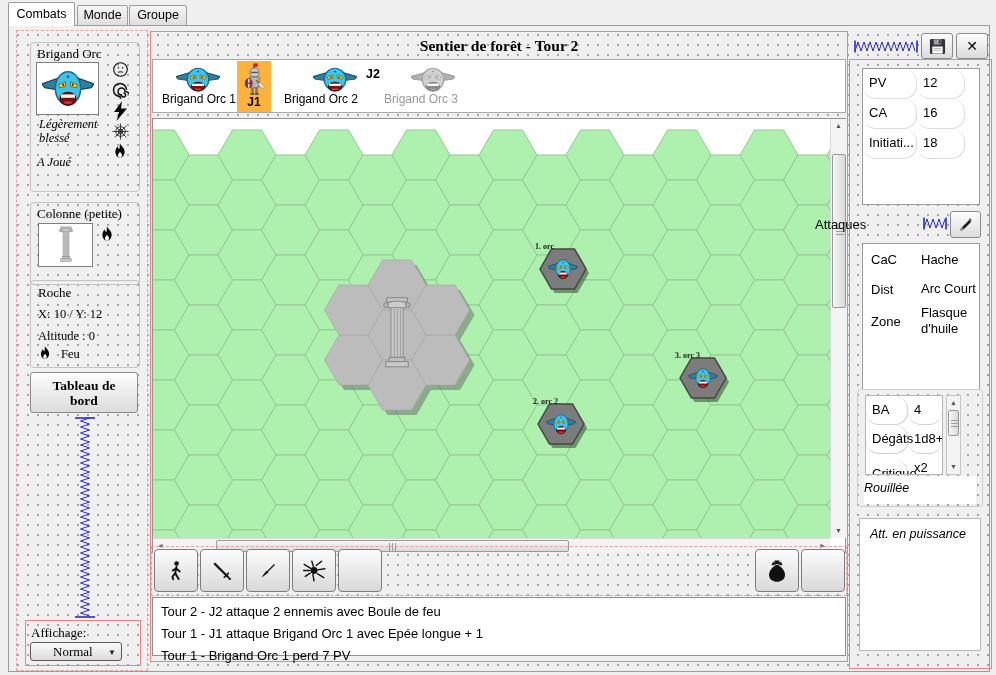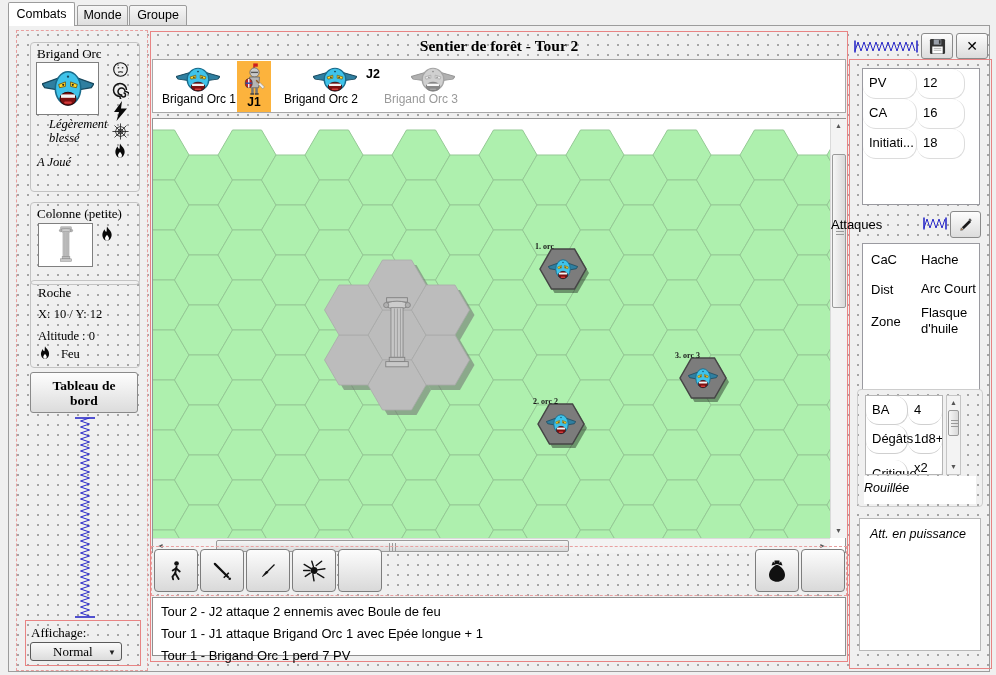--- a/index.html
+++ b/index.html
@@ -138,21 +138,21 @@
           <line x1="3" y1="3" x2="17" y2="17"></line>
             <line x1="17" y1="3" x2="3" y2="17"></line>
           <path d="M10,4 L14.2,5.8 L16,10 L14.2,14.2 L10,16 L5.8,14.2 L4,10 L5.8,5.8 Z"></path>
           <path d="M10,7 L12.1,7.9 L13,10 L12.1,12.1 L10,13 L7.9,12.1 L7,10 L7.9,7.9 Z"></path>
         </g>
       </svg>
       <svg width="16" height="18" viewBox="0 0 20 20" style="margin:0 0 0 1px">
           <use href="#sym-flame"></use>
         </svg>
     </div>
-    <div class="serif ital" style="position:absolute;left:18px;top:74px;width:72px;line-height:14px;font-size:12.5px;">Légèrement blessé</div>
+    <div class="serif ital" style="position:absolute;left:8px;top:74px;width:72px;line-height:14px;font-size:12.5px;">Légèrement blessé</div>
     <div class="serif ital" style="position:absolute;left:6px;top:112px;font-size:12.5px;">A Joué</div>
   </div>
 
   <div class="abs gbox" style="left:30px;top:202px;width:110px;height:83px;">
     <div class="gtitle" style="position:absolute;left:6px;top:3px;">Colonne (petite)</div>
     <div class="abs" style="left:7px;top:20px;width:53px;height:42px;background:#fff;border:1px solid #7f7f7f;display:flex;align-items:center;justify-content:center;">
       <svg width="20" height="38" viewBox="0 0 44 88">
           <use href="#sym-column"></use>
         </svg>
     </div>
@@ -506,21 +506,21 @@
     <div class="trow">
       <div class="tcell" style="width:54px;">CA</div>
       <div class="tcell" style="width:48px;">16</div>
     </div>
     <div class="trow">
       <div class="tcell" style="width:54px;">Initiati...</div>
       <div class="tcell" style="width:48px;">18</div>
     </div>
   </div>
 
-  <div class="abs" style="left:815px;top:217px;font-size:13px;margin-left:16px;">Attaques</div>
+  <div class="abs" style="left:815px;top:217px;font-size:13px;">Attaques</div>
   <svg class="abs" id="hspring2" style="left:921px;top:217px;" width="28" height="13">
       <polyline points="3,11 6,2 9,11 12,2 15,11 18,2 21,11 24,2" fill="none" stroke="#2a2ac8" stroke-width="1"></polyline>
       <line y1="0.5" y2="12.5" x1="3" x2="3" stroke="#2a2ac8" stroke-width="1.6"></line>
       <line y1="0.5" y2="12.5" x1="25" x2="25" stroke="#2a2ac8" stroke-width="1.6"></line>
     </svg>
   <div class="abs btn" style="left:950px;top:211px;width:31px;height:27px;">
     <svg width="16" height="16" viewBox="0 0 18 18">
       <polygon points="3,15 3.7,12.2 5.9,14.4" fill="#d9a066" stroke="#333" stroke-width="0.6"></polygon>
       <polygon points="4.4,11.6 12.6,3.4 14.7,5.5 6.5,13.7" fill="#1a1a1a"></polygon>
       <rect x="12.2" y="2.2" width="3" height="2.2" transform="rotate(45 13.7 3.3)" fill="#555"></rect>

